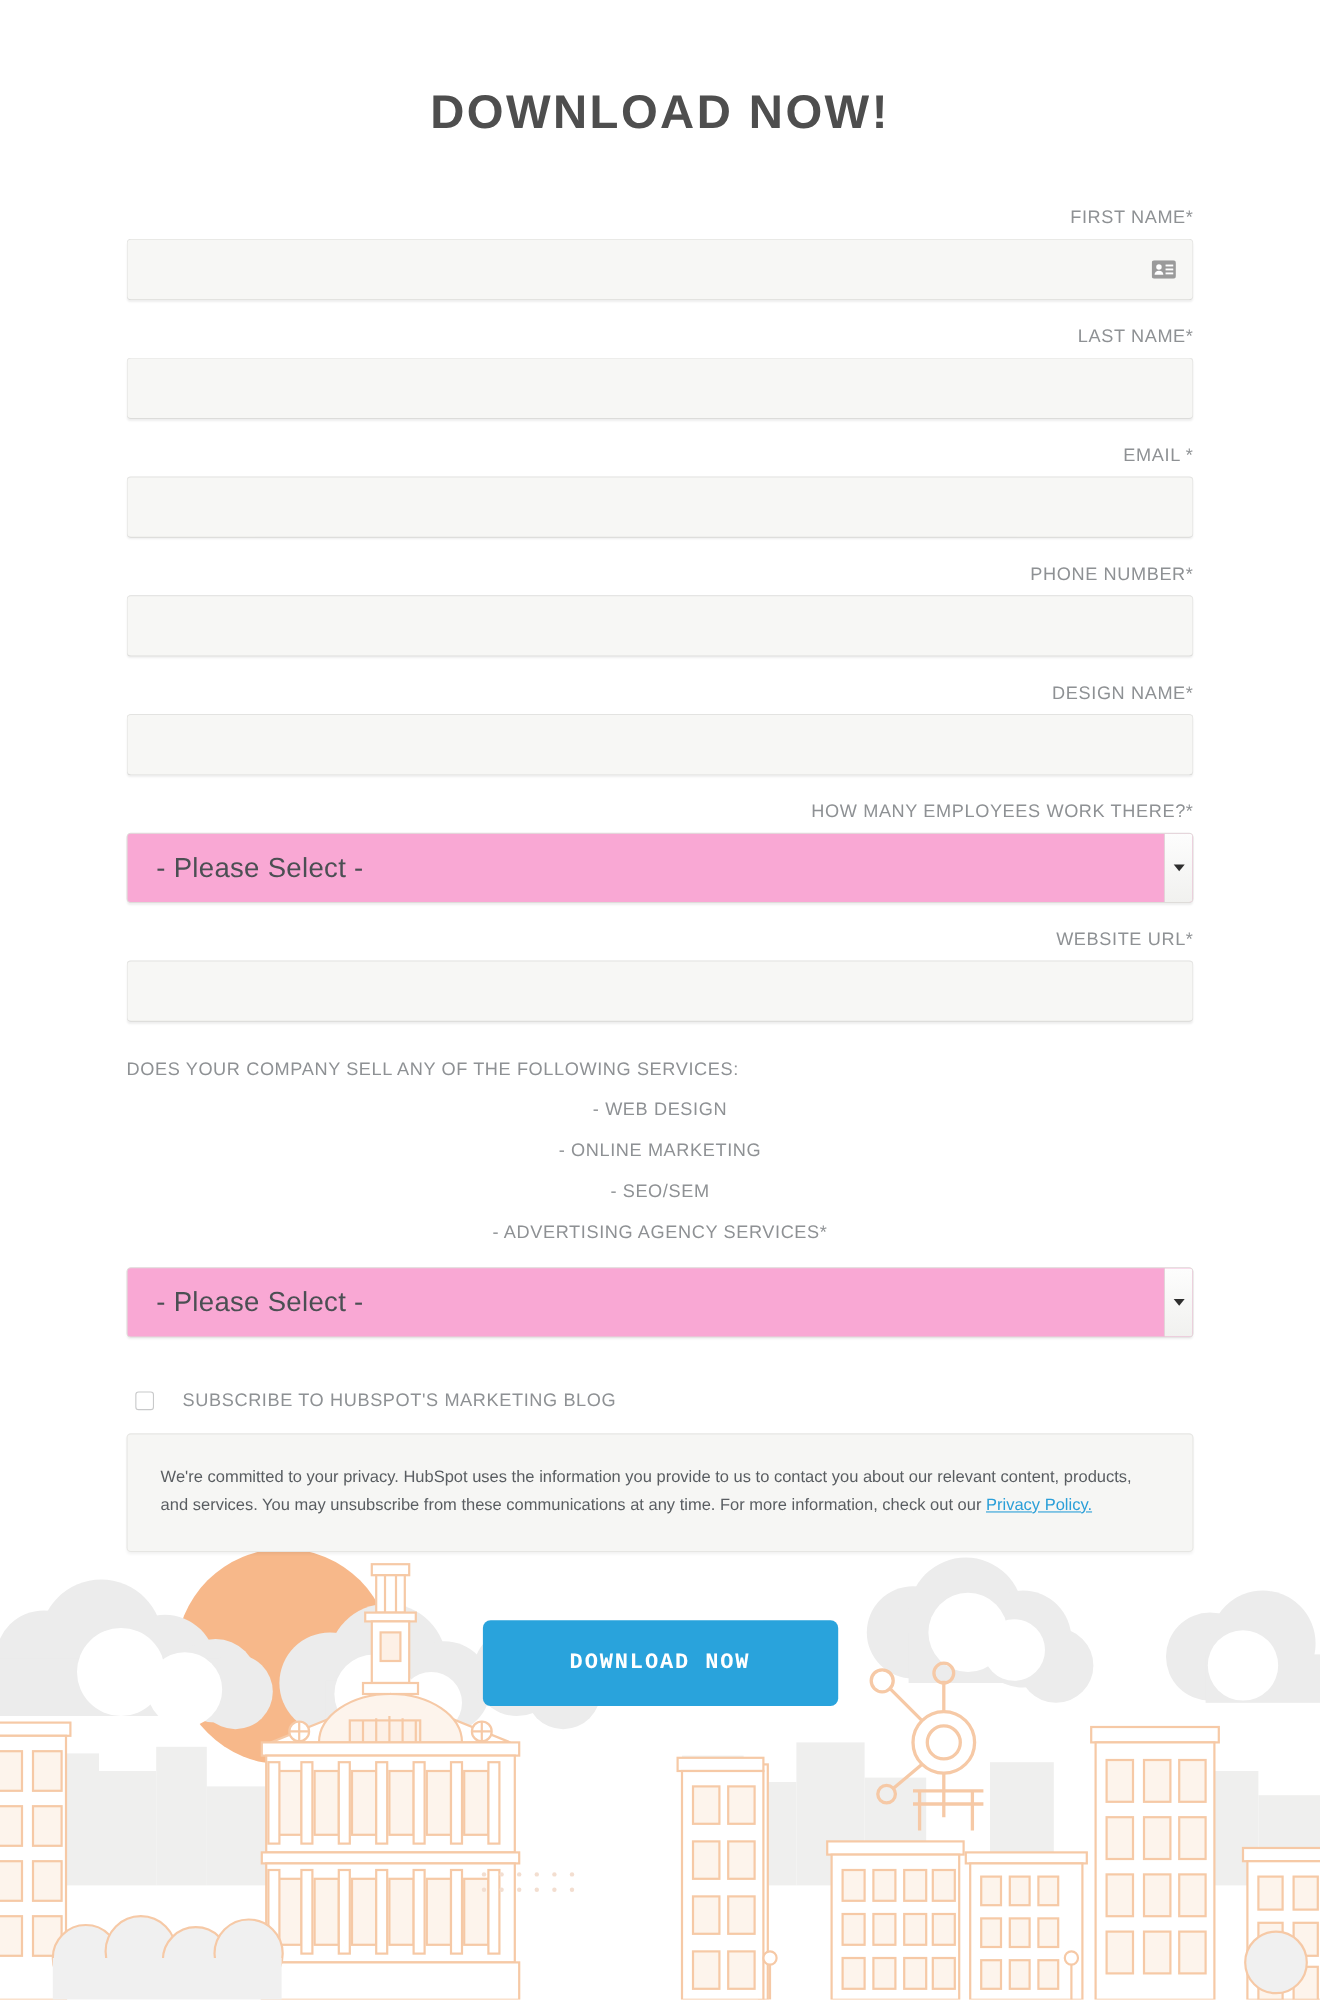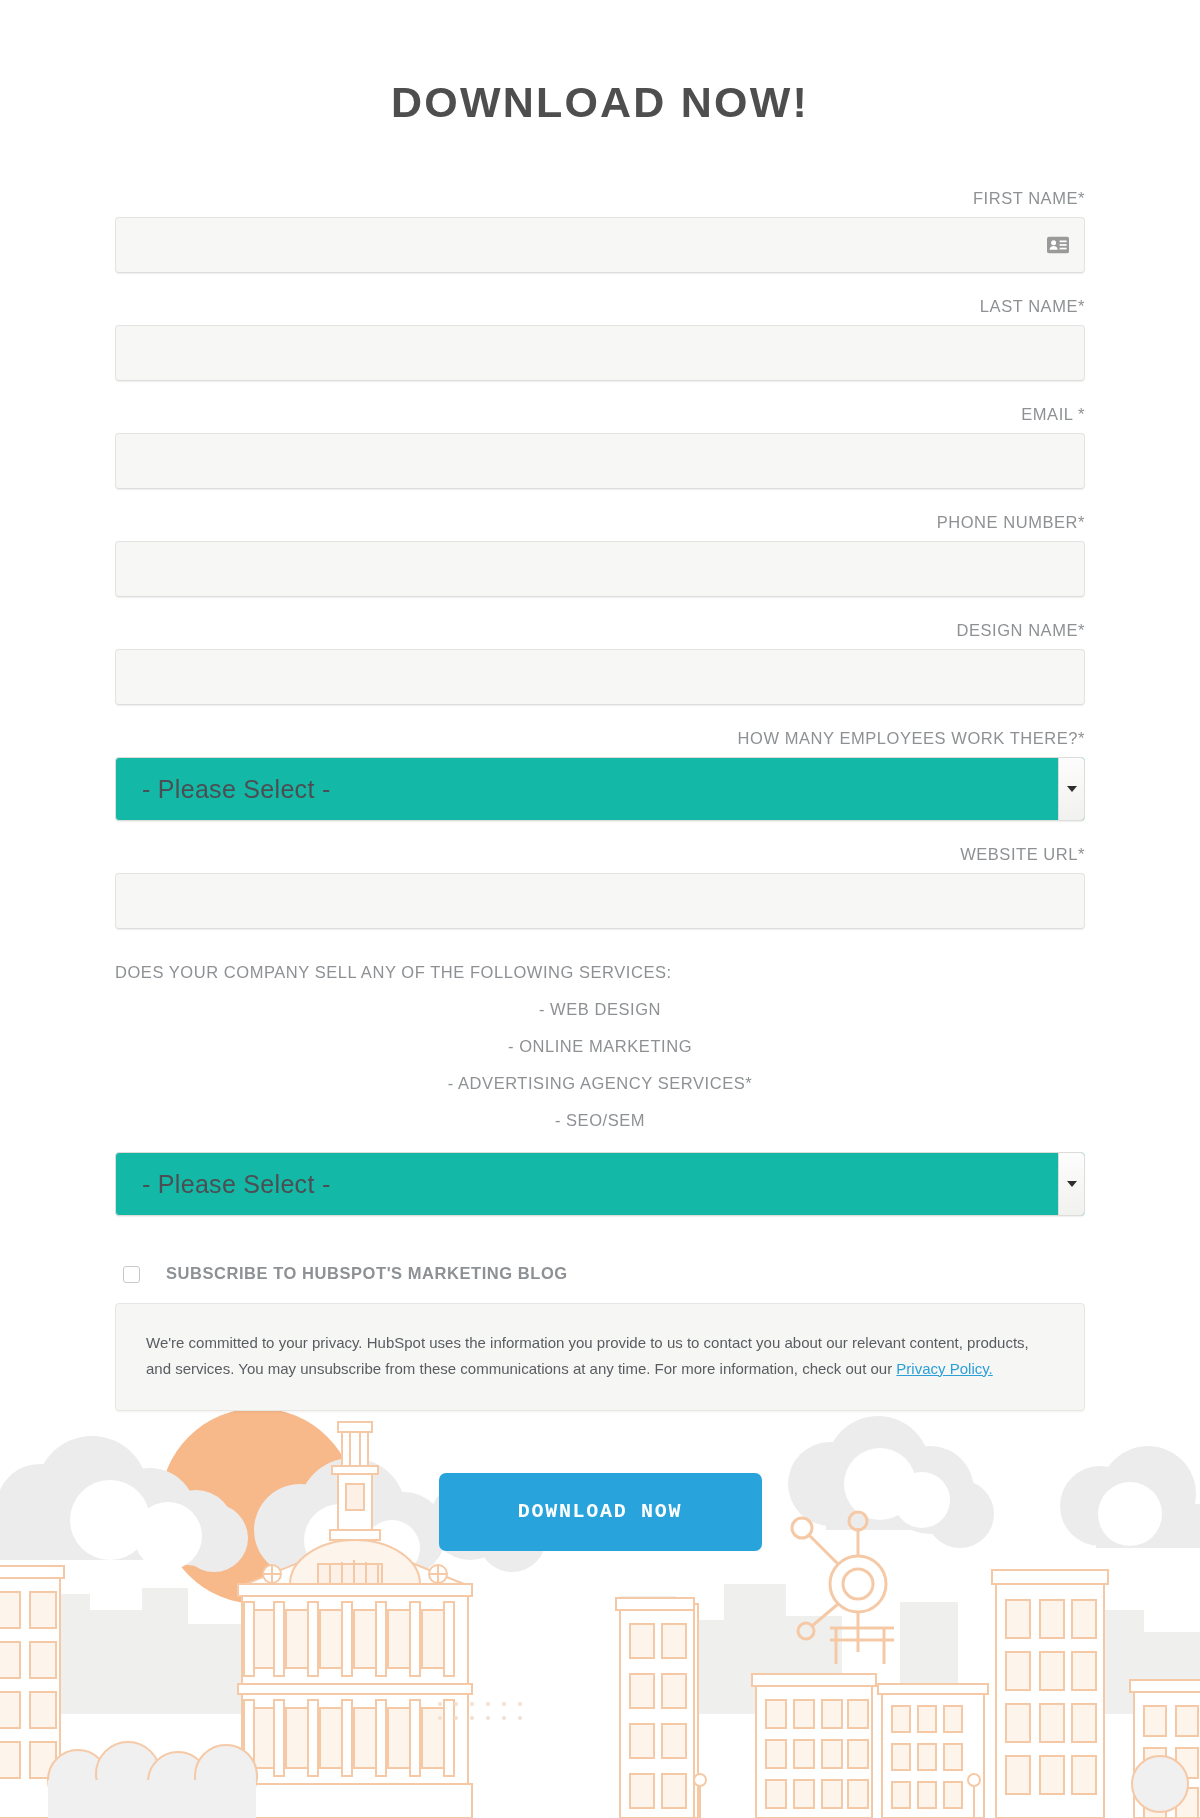--- a/index.html
+++ b/index.html
@@ -85,21 +85,21 @@
     width:22px; height:17px;
     pointer-events:none;
   }
 
   
   .select-wrap { position:relative; }
   .select-input {
     display:block;
     width:100%;
     height:64px;
-    background:#14b8a6;
+    background:#f9a8d4;
     border:1px solid #dedcd9;
     border-radius:4px;
     box-shadow:0 2px 2px -1px rgba(0,0,0,0.07);
     font-size:25px;
     color:#4b4f53;
     padding:0 46px 0 26px;
     line-height:62px;
     letter-spacing:0.3px;
     white-space:nowrap;
     overflow:hidden;
@@ -136,24 +136,23 @@
     letter-spacing:0.55px;
     color:#8e9194;
     margin-bottom:18px;
     text-align:center;
   }
   .service-line:last-child { margin-bottom:9px; }
 
   
   .checkbox-row {
     display:flex;
-    align-items:flex-end;
+    align-items:center;
     margin-top:48px;
     margin-bottom:20px;
-    font-weight:bold;
   }
   .checkbox-box {
     width:17px; height:17px;
     border:1px solid #c8c9ca;
     border-radius:3px;
     background:#fff;
     margin-left:8px;
     flex:0 0 auto;
   }
   .checkbox-label {
@@ -522,22 +521,22 @@
 
     <div class="field">
       <label class="field-label">WEBSITE URL*</label>
       <input class="text-input" type="url" placeholder="" style="">
     </div>
 
     <div class="services-block">
       <div class="services-head">DOES YOUR COMPANY SELL ANY OF THE FOLLOWING SERVICES:</div>
       <div class="service-line">- WEB DESIGN</div>
       <div class="service-line">- ONLINE MARKETING</div>
+      <div class="service-line">- SEO/SEM</div>
       <div class="service-line">- ADVERTISING AGENCY SERVICES*</div>
-      <div class="service-line">- SEO/SEM</div>
     </div>
 
     <div class="field">
       <div class="select-wrap">
         <div class="select-input">- Please Select -</div>
         <div class="select-btn">
           <span class="select-arrow"></span>
         </div>
       </div>
     </div>

